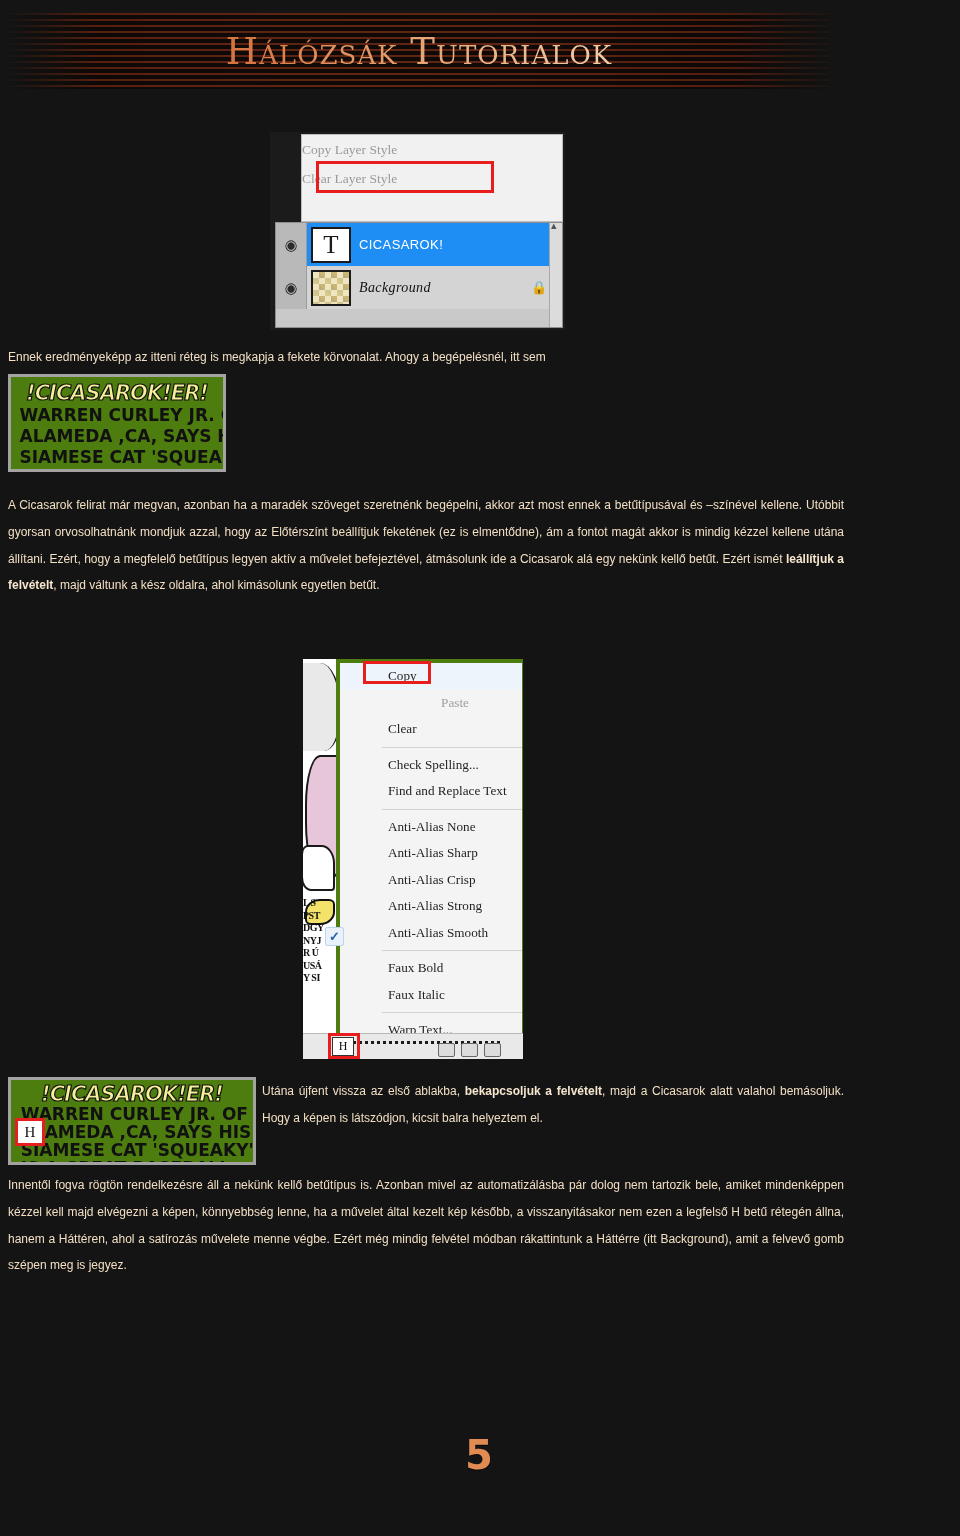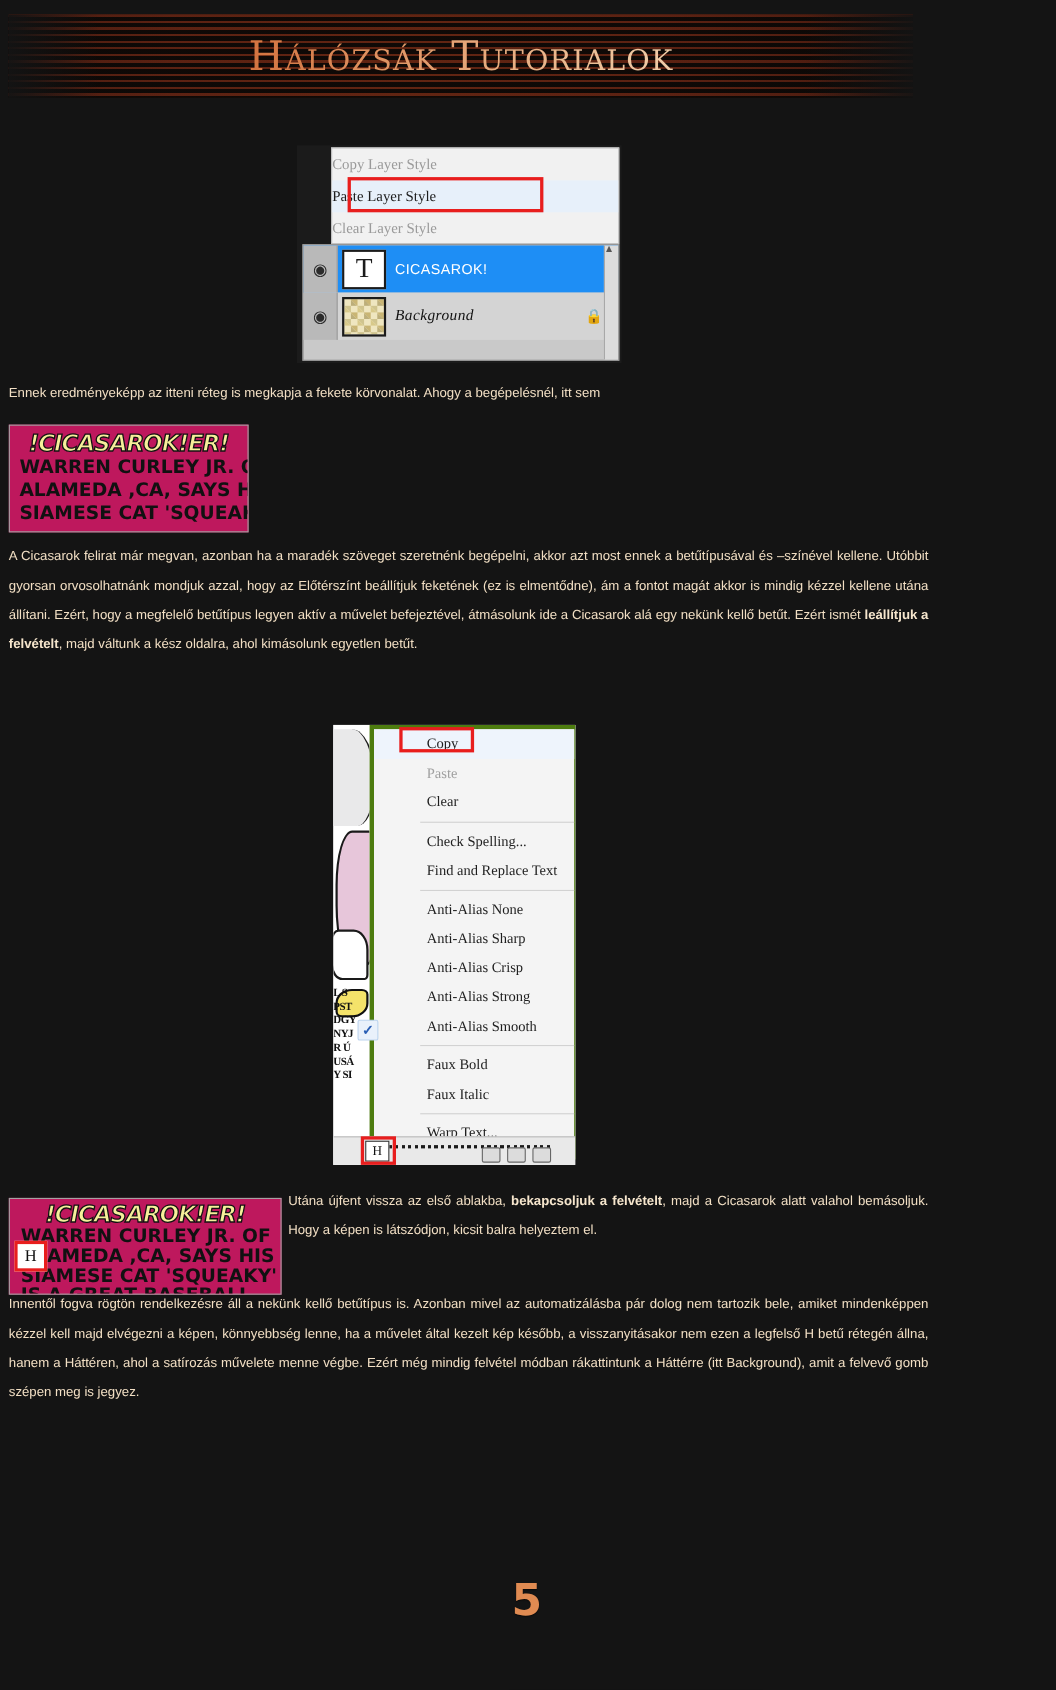--- a/index.html
+++ b/index.html
@@ -138,21 +138,21 @@
 
   .ps-menu2{
     position:absolute;left:33px;top:0;width:190px;height:395px;
     background:#f4f4f4;border:4px solid #4d7c0f;box-sizing:border-box;
   }
   .mi2{
     height:26.5px;line-height:26.5px;padding-left:48px;
     font-size:13.2px;color:#1e1e1e;
     font-family:"Liberation Serif", serif;white-space:nowrap;box-sizing:border-box;
   }
-  .mi2.disabled{color:#a0a0a0;}
+  .mi2.disabled{color:#a0a0a0;text-align:center;}
   .mi2.hl{background:#eef4fc;}
   .divider2{height:1px;background:#d2d2d2;margin:4px 0 4px 42px;}
   .checkmark{
     position:absolute;left:22px;width:19px;height:19px;
     background:#e9f1fb;border:1px solid #bcd4ee;border-radius:2px;
     color:#2a5fb5;font-size:13px;line-height:18px;text-align:center;font-weight:bold;
     box-sizing:border-box;
   }
   .ps-bottombar{
     position:absolute;left:0;bottom:0;width:220px;height:26px;background:#e9e9e9;
@@ -162,23 +162,22 @@
      background:repeating-linear-gradient(to right,#1a1a1a 0 3px, transparent 3px 6px);}
   .hlet{
     position:absolute;left:29px;bottom:3px;width:22px;height:19px;background:#fff;
     border:1px solid #333;font-family:"Liberation Serif", serif;font-size:12px;
     text-align:center;line-height:17px;color:#111;box-sizing:border-box;
   }
   .smallicon{position:absolute;bottom:2px;width:15px;height:12px;border:1px solid #666;background:#dcdcdc;border-radius:2px;}
 
   
   .comic{
-    position:absolute;background:#be185d;border:1px solid #a3a3a3;overflow:hidden;
-    box-sizing:border-box;
-    margin-top:12px;
+    position:absolute;background:#4d7c0f;border:3px solid #a3a3a3;overflow:hidden;
+    box-sizing:border-box;
   }
   .comic .title-strip{
     position:absolute;left:0;right:0;top:8%;
     text-align:center;
     font-family:"DejaVu Sans", sans-serif;
     font-weight:bold;font-style:italic;
     color:#f6ef9a;
     -webkit-text-stroke:1.2px #111;
     letter-spacing:-1px;
     white-space:nowrap;
@@ -223,21 +222,20 @@
 <body>
 
 <div class="banner">
   <div class="banner-title">Hálózsák Tutorialok</div>
 </div>
 
 <div class="shot1">
 
   <div class="ps-menu1">
     <div class="ps-mi disabled">Copy Layer Style</div>
-    <div class="ps-mi hover">Paste Layer Style</div>
     <div class="ps-mi disabled">Clear Layer Style</div>
   </div>
   <div class="redbox" style="left:46px;top:29px;width:178px;height:32px;"></div>
 
   <div class="layers">
     <div class="lrow sel">
       <div class="eye">◉</div>
       <div class="lthumb">T</div>
       <div class="lname">CICASAROK!</div>
     </div>

